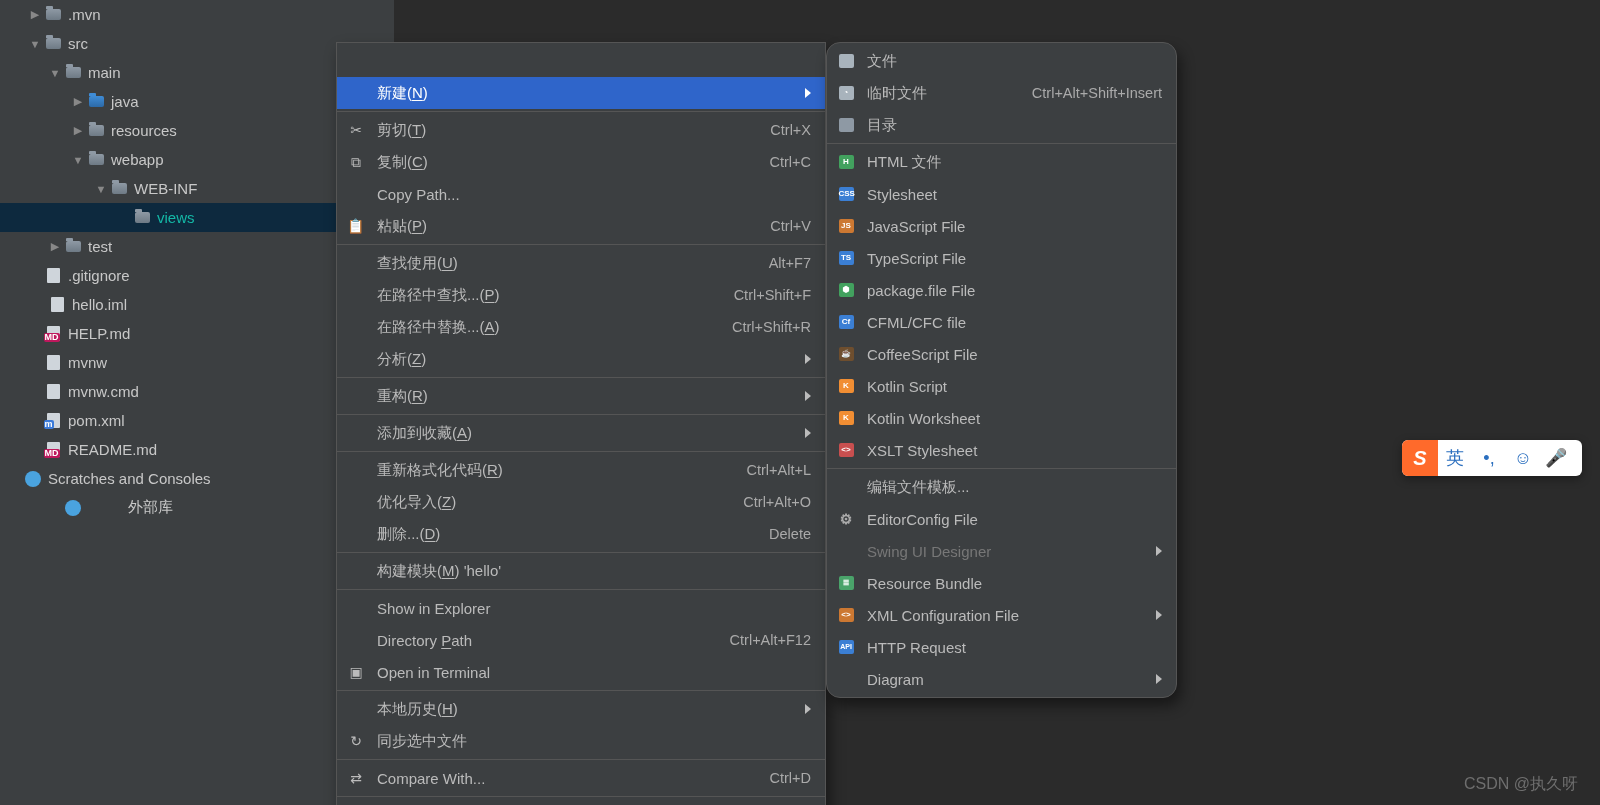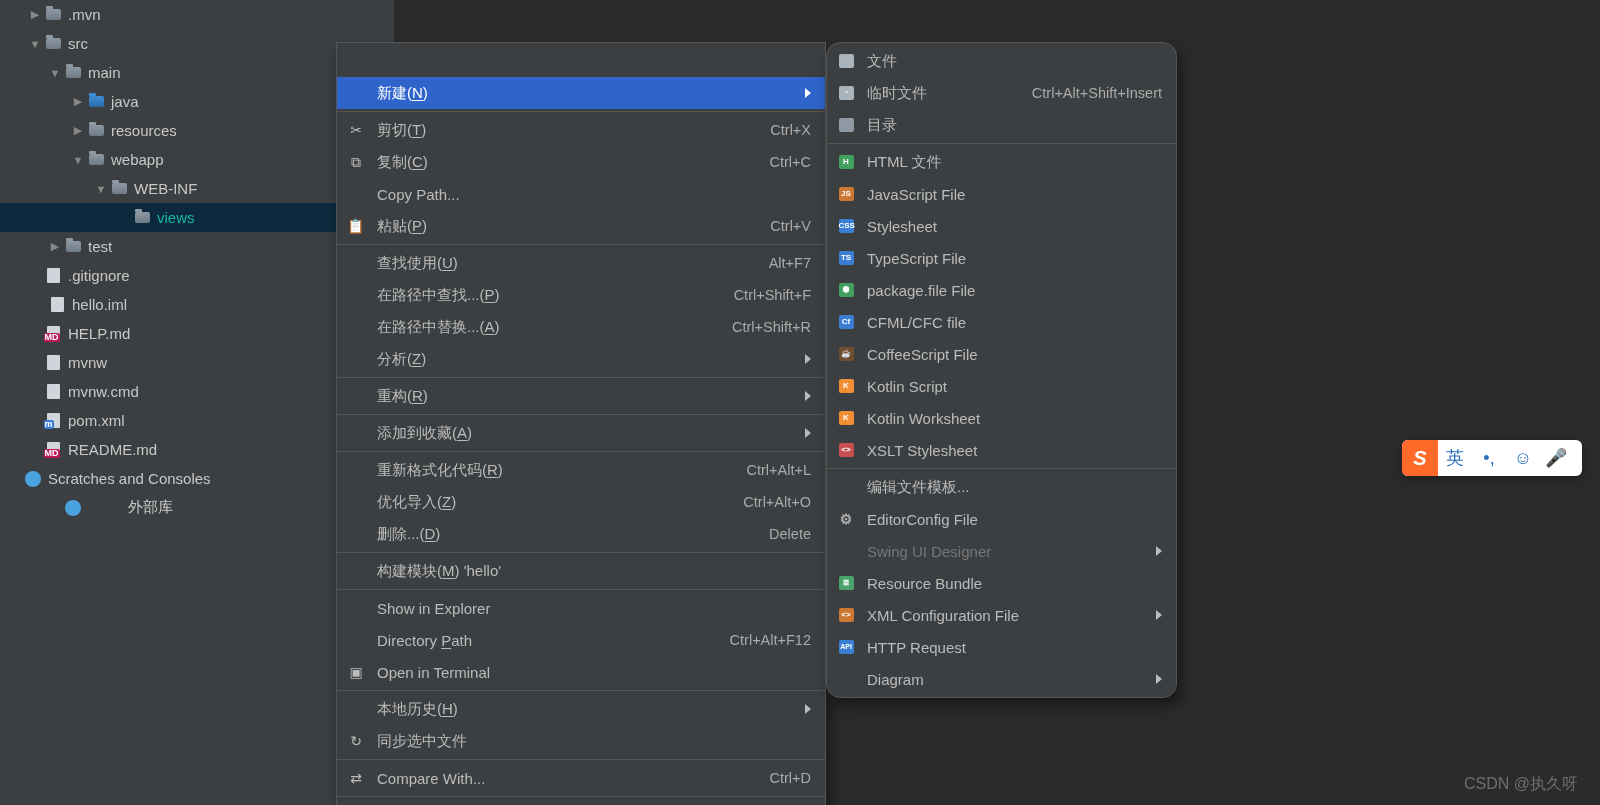--- a/index.html
+++ b/index.html
@@ -450,29 +450,29 @@
     </div>
     <div class="menu-sep"></div>
     <div class="menu-row">
       <span class="micon">
         <span class="sq sq-green">H</span>
       </span>
       <span class="mlabel">HTML 文件</span>
     </div>
     <div class="menu-row">
       <span class="micon">
+        <span class="sq sq-blue">CSS</span>
+      </span>
+      <span class="mlabel">Stylesheet</span>
+    </div>
+    <div class="menu-row">
+      <span class="micon">
         <span class="sq sq-orange">JS</span>
       </span>
       <span class="mlabel">JavaScript File</span>
-    </div>
-    <div class="menu-row">
-      <span class="micon">
-        <span class="sq sq-blue">CSS</span>
-      </span>
-      <span class="mlabel">Stylesheet</span>
     </div>
     <div class="menu-row">
       <span class="micon">
         <span class="sq sq-blue">TS</span>
       </span>
       <span class="mlabel">TypeScript File</span>
     </div>
     <div class="menu-row">
       <span class="micon">
         <span class="sq sq-green">⬢</span>

